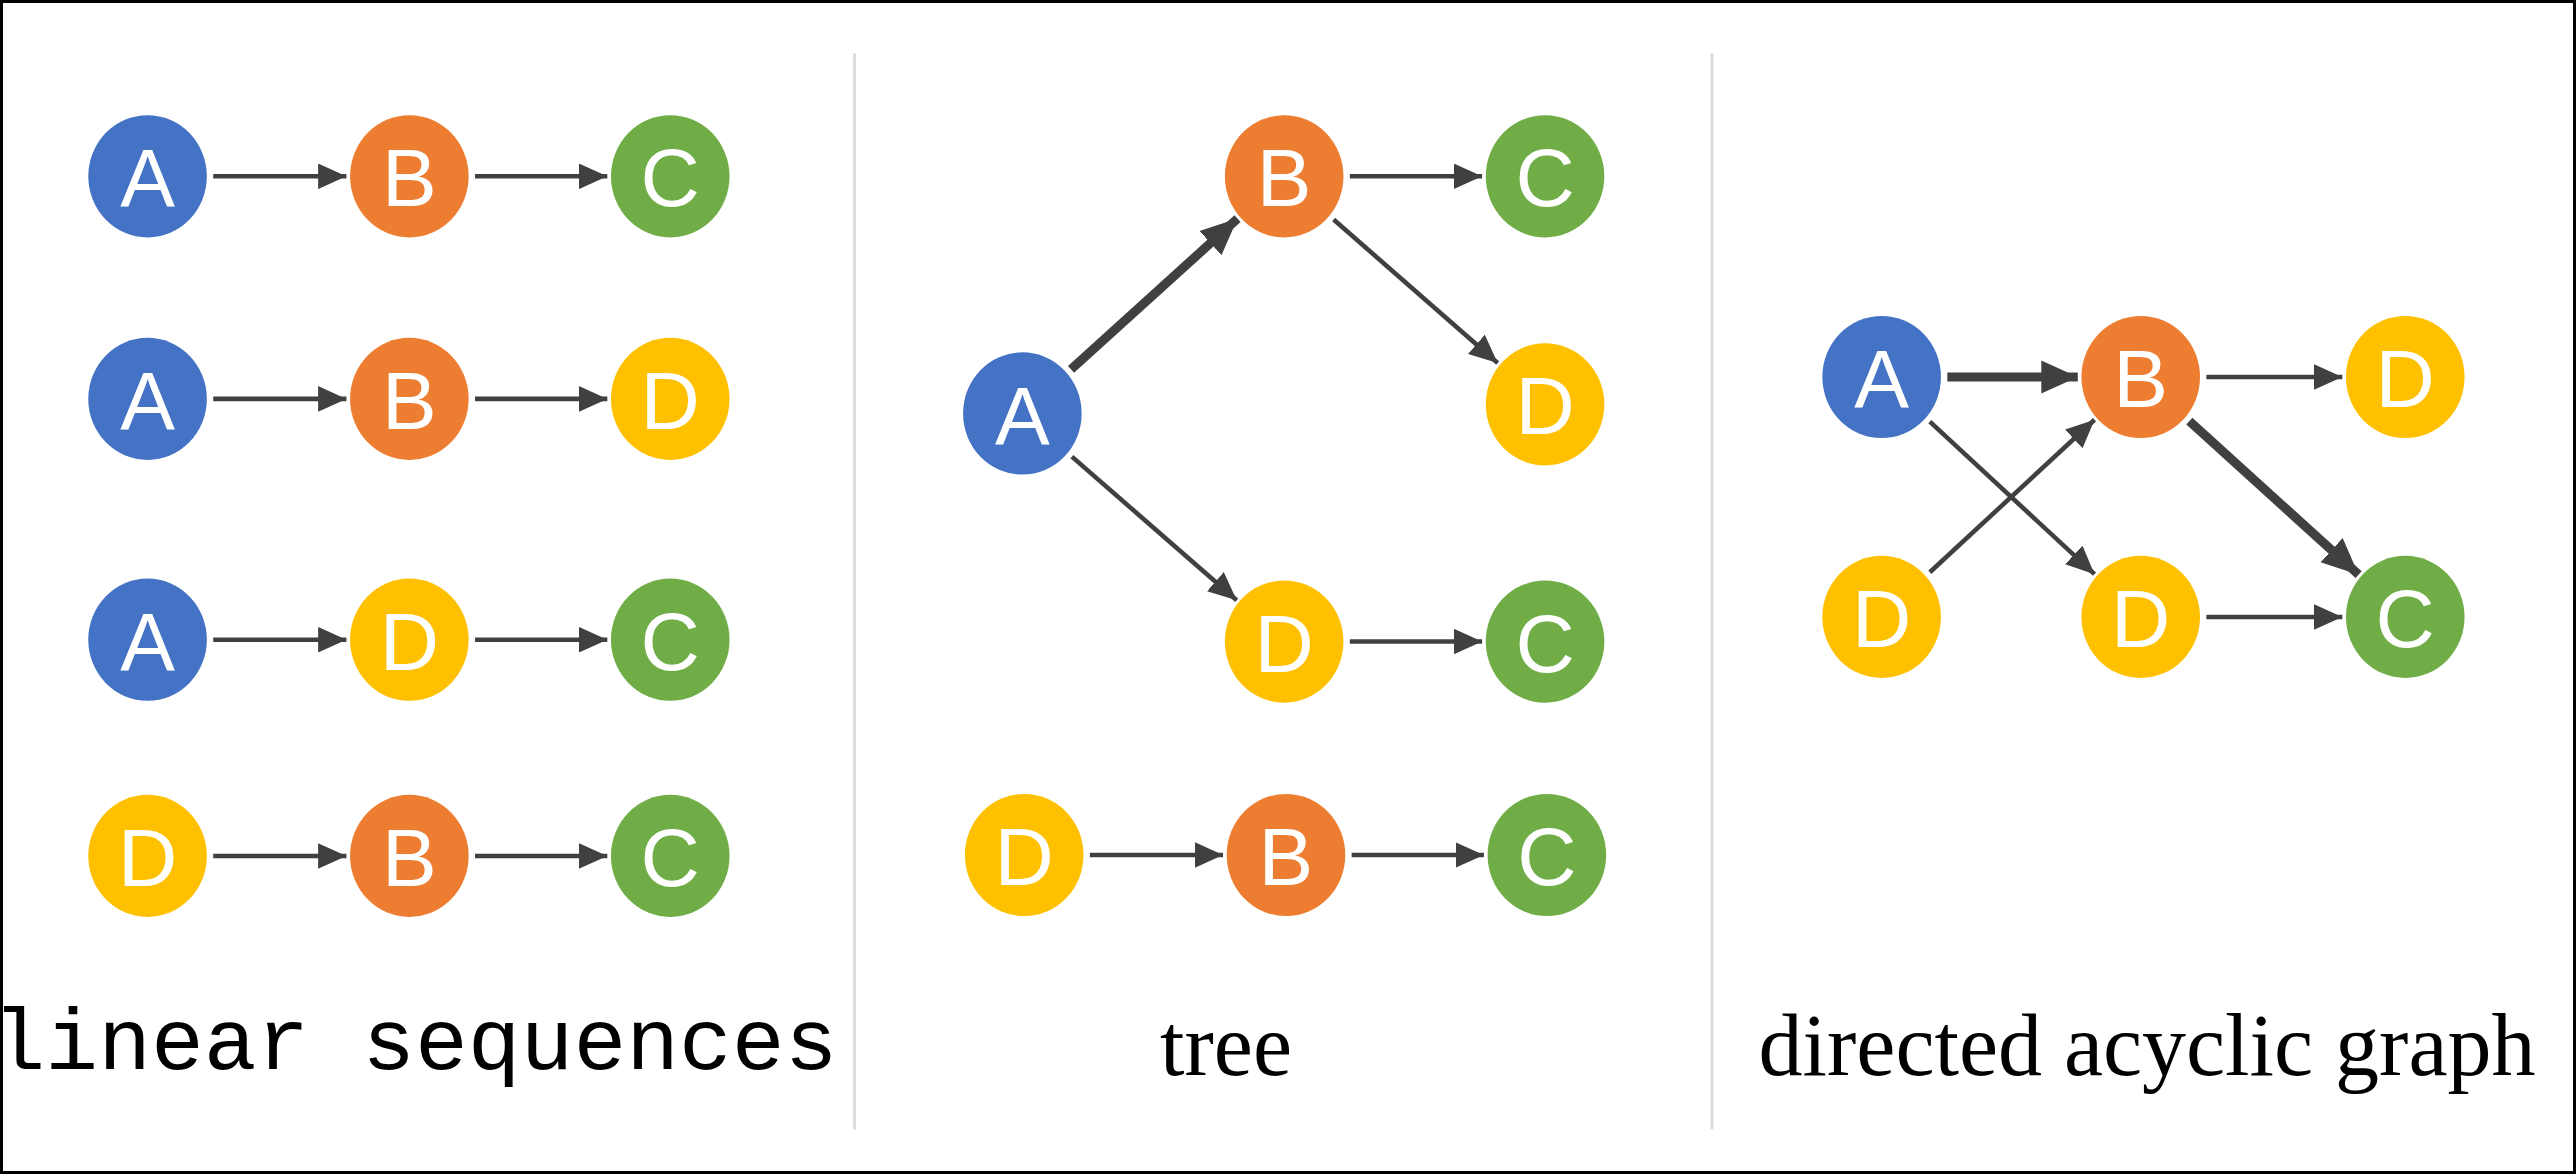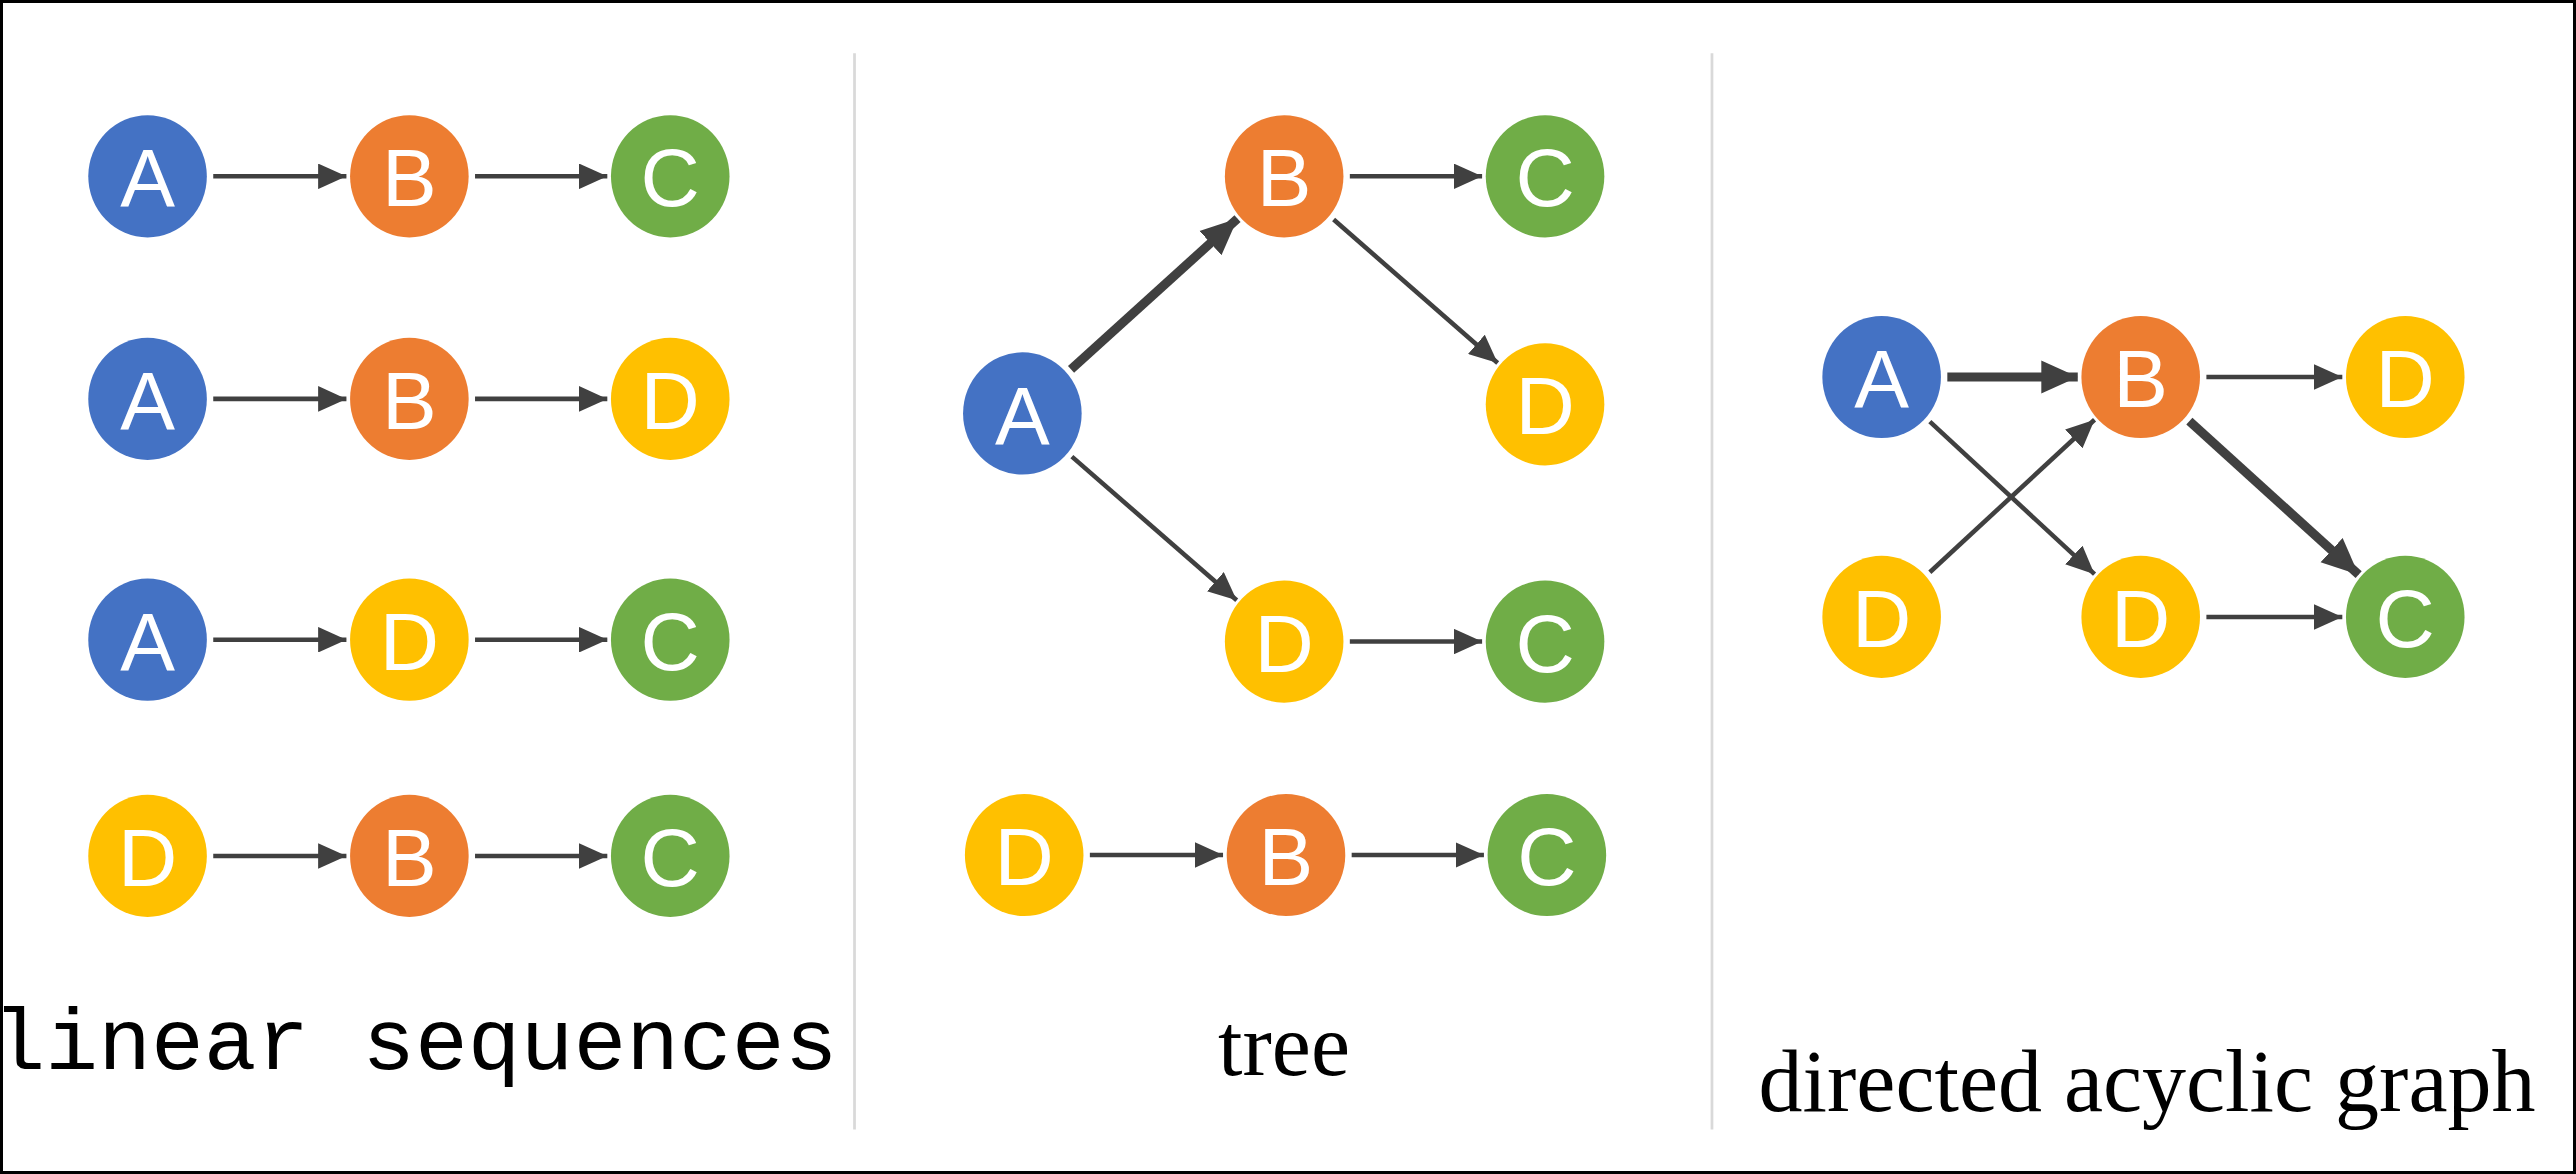--- a/index.html
+++ b/index.html
@@ -32,22 +32,22 @@
     position: absolute;
     top: 995px;
     transform: translateX(-50%);
     font-family: "Liberation Serif", serif;
     font-size: 88px;
     line-height: 1.1;
     color: #000000;
     white-space: nowrap;
   }
   #cap-linear { left: 412px; font-family: Liberation Mono, monospace; }
-  #cap-tree   { left: 1281px; }
-  #cap-dag    { left: 2144px; margin-top: 36px; }
+  #cap-tree   { left: 1223px; }
+  #cap-dag    { left: 2144px; }
 </style>
 </head>
 <body>
 
 <div class="frame">
 
   <svg id="diagram" class="diagram" width="2576" height="1174" viewBox="0 0 2823 1287">
     <defs>
       <marker id="arrow-n" markerUnits="userSpaceOnUse" markerWidth="34" markerHeight="28" refX="31" refY="14" orient="auto">
         <path d="M0,0 L31,14 L0,28 Z" fill="#404040"></path>

